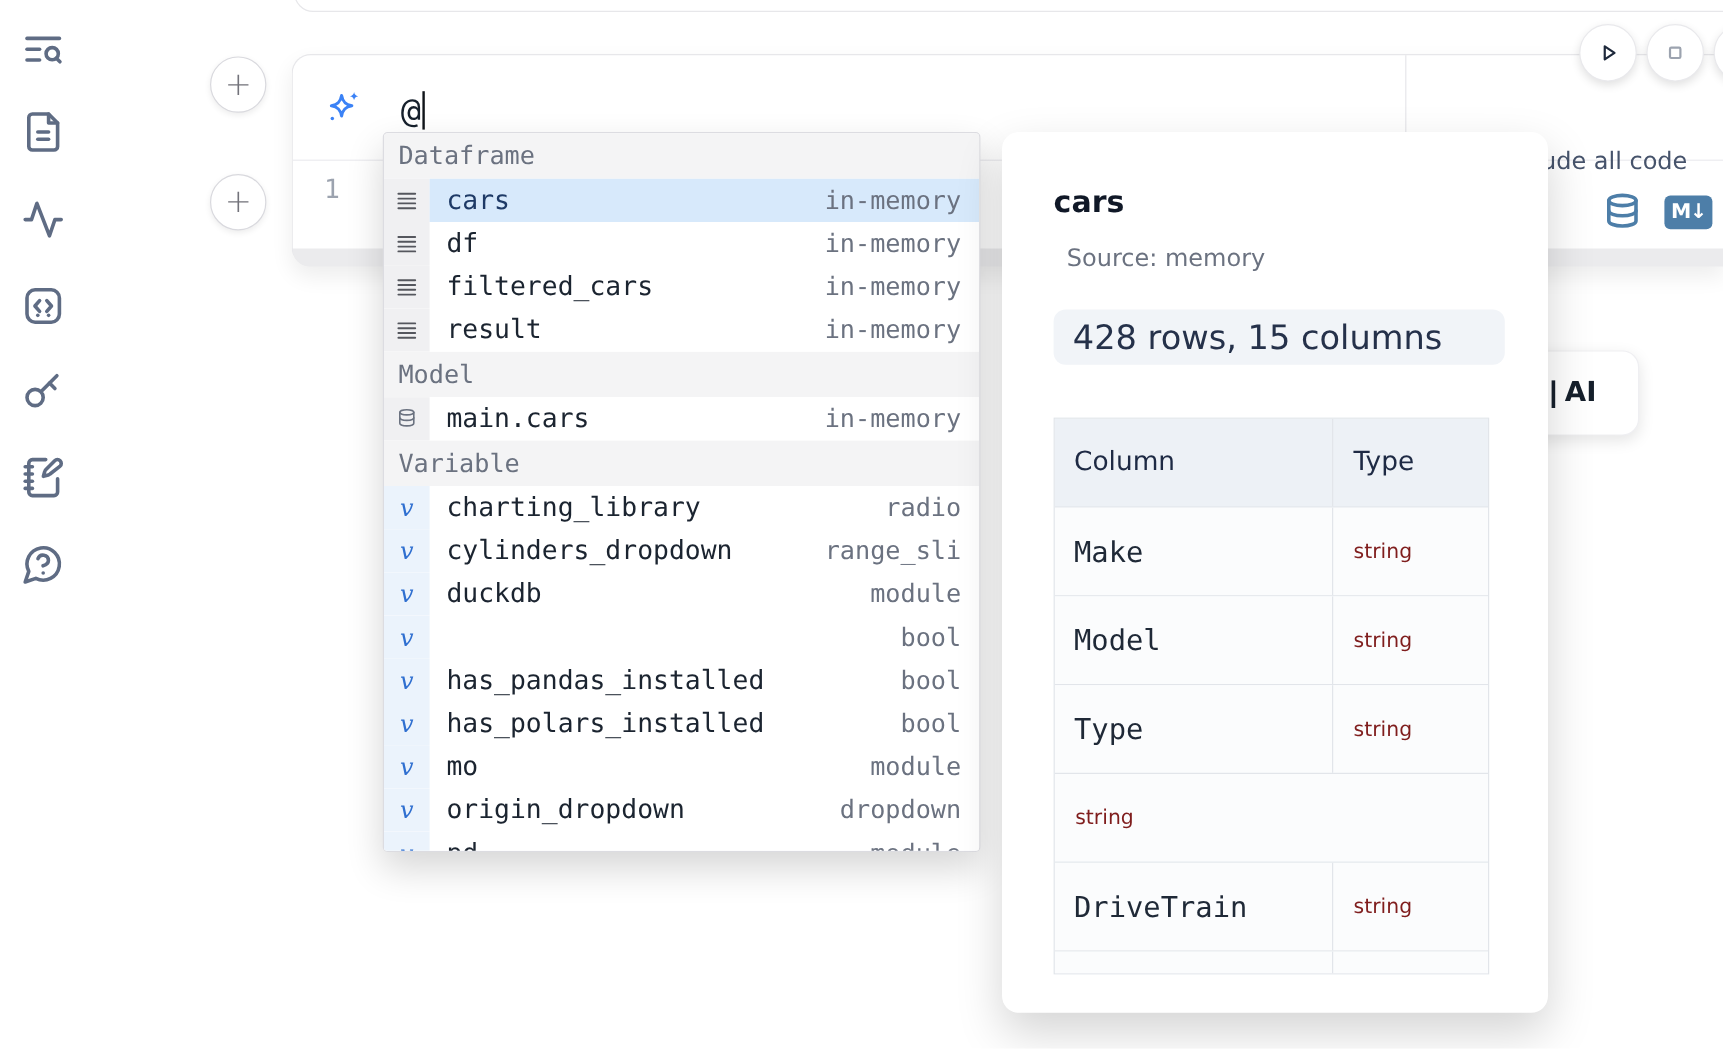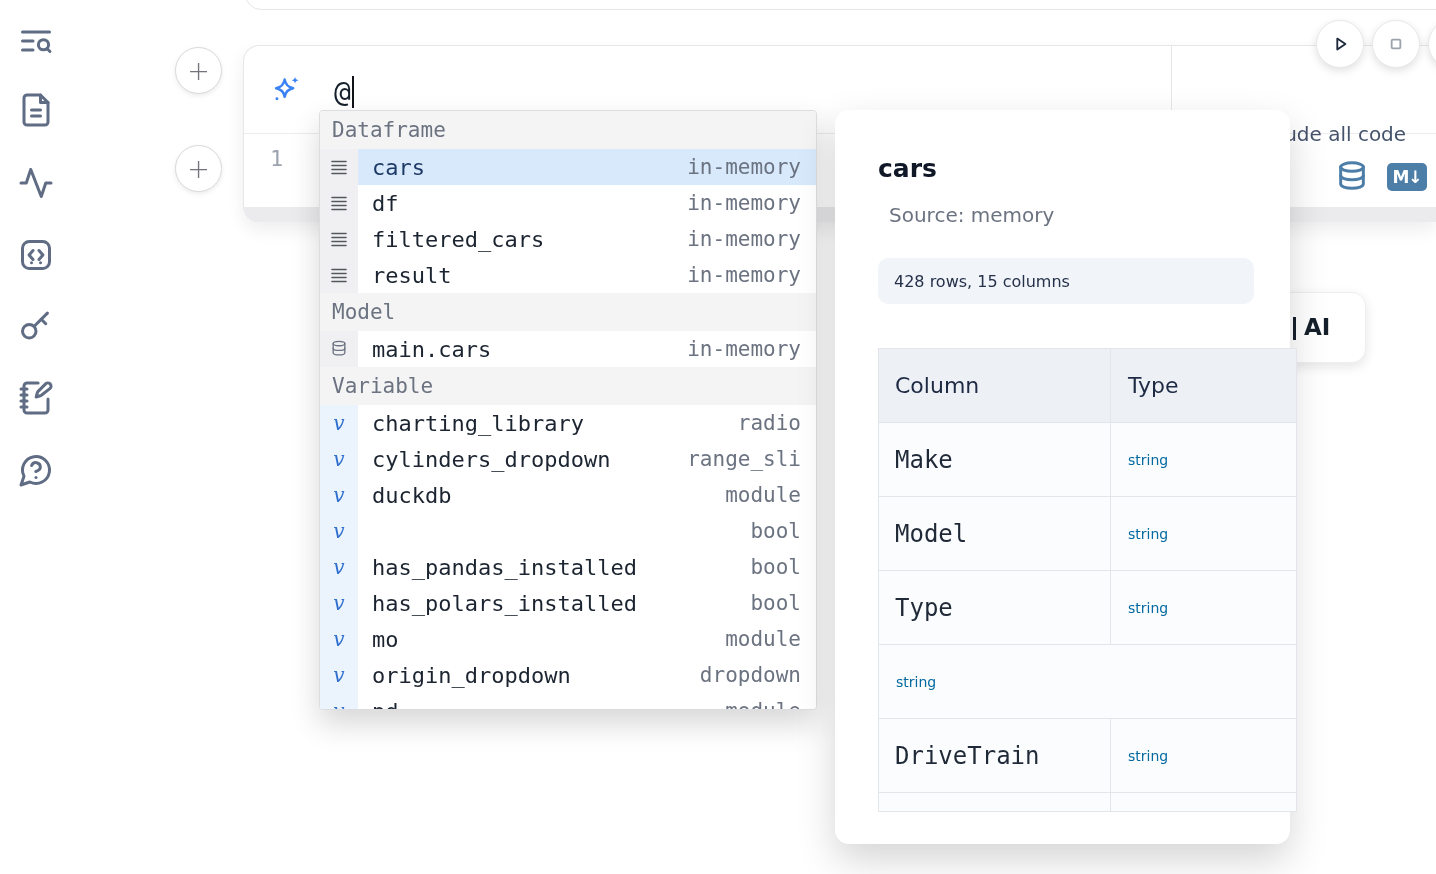--- a/index.html
+++ b/index.html
@@ -76,30 +76,30 @@
   .dd-name { font-size:22px; color:#1b2430; }
   .dd-row.selected .dd-name { color:#1e3a66; }
   .dd-type { margin-left:auto; font-size:21px; color:#6b7280; }
 
   
   .panel { position:absolute; left:835px; top:110px; width:455px; height:734px; background:#fff;
     border-radius:14px; box-shadow:0 16px 38px rgba(0,0,0,0.17); z-index:30; }
   .panel-title { position:absolute; left:43px; top:44px; font-size:25px; font-weight:700; color:#101827; }
   .panel-source { position:absolute; left:43px; top:93px; font-size:20px; color:#6b7280;margin-left:11px; }
   .panel-chip { position:absolute; left:43px; top:148px; width:376px; height:46px; background:#f1f4f8;
-    border-radius:10px; display:flex; align-items:center; padding-left:16px; font-size:16px; color:#25314a; }
-  .panel-tablewrap { position:absolute; left:43px; top:238px; width:419px; height:464px; overflow:hidden;
+    border-radius:10px; display:flex; align-items:center; padding-left:16px; font-size:28px; color:#25314a; }
+  .panel-tablewrap { position:absolute; left:43px; top:238px; width:363px; height:464px; overflow:hidden;
     border:1px solid #e2e5ea; }
   .ptr { display:flex; height:74px; border-bottom:1px solid #e2e5ea; background:#fbfcfd; }
   .ptr.head { background:#edf1f6; }
   .ptc1 { width:232px; border-right:1px solid #e2e5ea; display:flex; align-items:center; padding-left:16px; }
   .ptc2 { flex:1; display:flex; align-items:center; padding-left:17px; }
   .ptr.head .ptc1, .ptr.head .ptc2 { font-size:22px; color:#1e2a44; }
   .ptr .colname { font-family:"DejaVu Sans Mono","Liberation Mono",monospace; font-size:24px; color:#1f2937; }
-  .ptr .coltype { font-size:14px; color:#0369a1; }
+  .ptr .coltype { font-size:17px; color:#7f1d1d; }
 </style>
 </head>
 <body>
 
 <div id="app">
 
   <div class="prev-cell"></div>
 
   <div class="side-icon" style="top:23px;">
     <span><svg viewBox="0 0 24 24">

